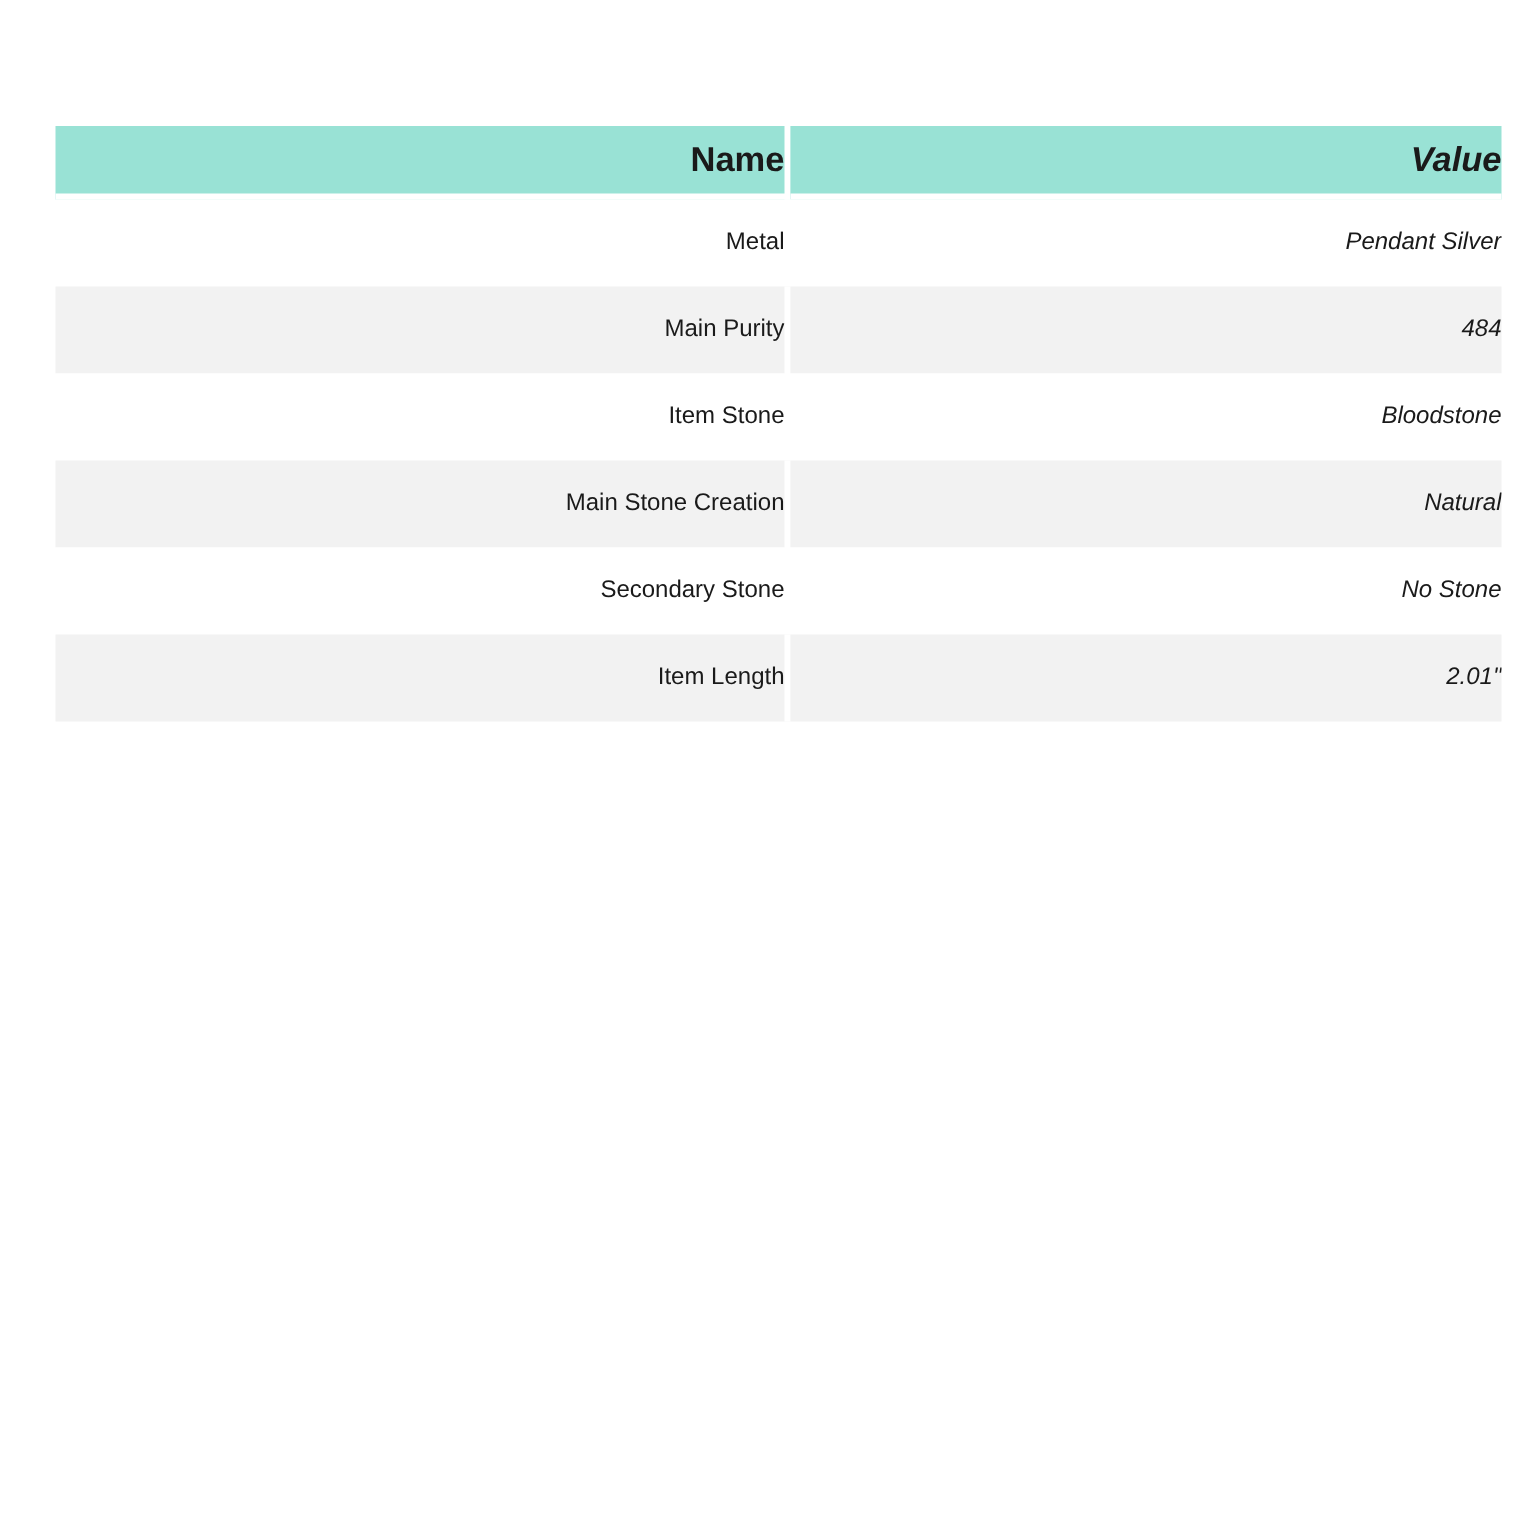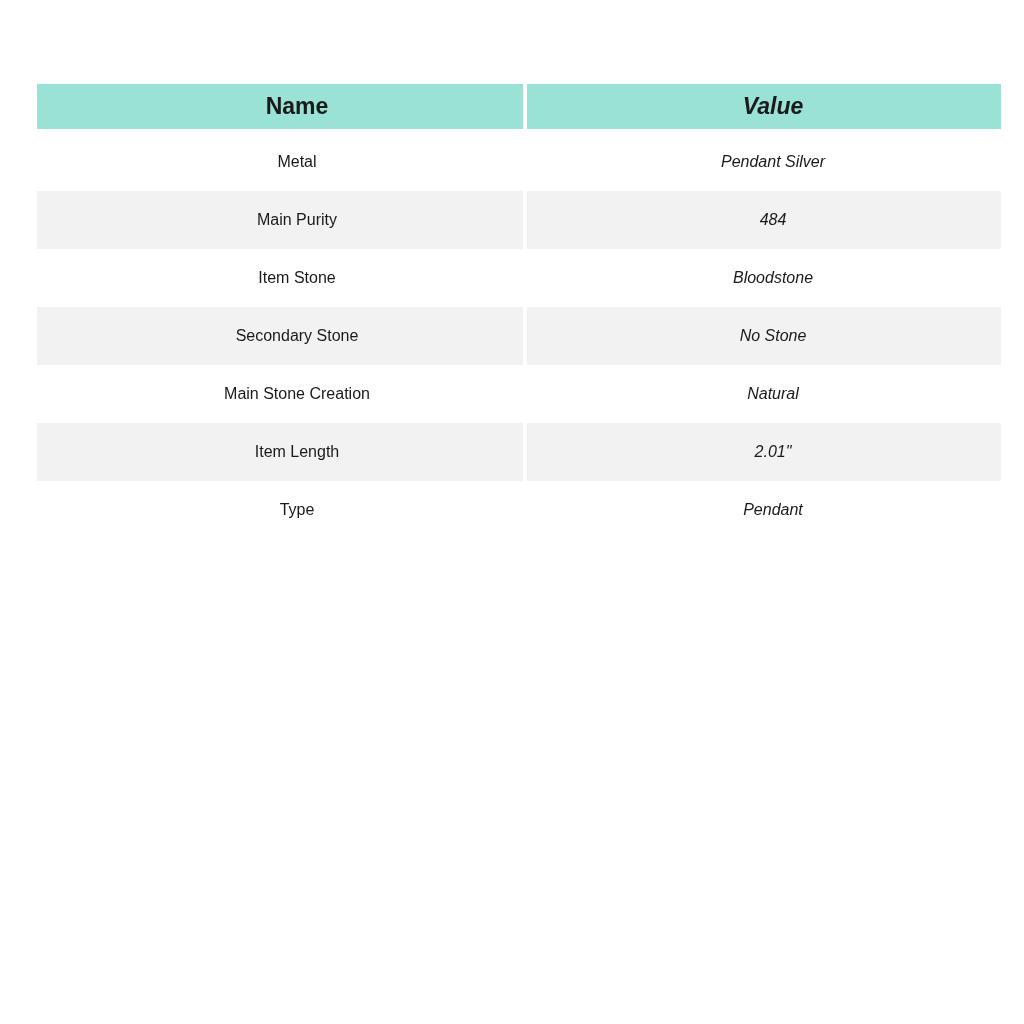--- a/index.html
+++ b/index.html
@@ -26,21 +26,21 @@
     width: 964px;
     border-collapse: separate;
     border-spacing: 0;
     table-layout: fixed;
     color: var(--text-color, #1a1a1a);
   }
   .attr-table th,
   .attr-table td {
     padding: 0;
     margin: 0;
-    text-align: center;
+    text-align: right;
     vertical-align: middle;
     overflow: hidden;
     white-space: nowrap;
   }
   .attr-table .col-name {
     width: 490px;
     box-sizing: border-box;
     border-right: 4px solid var(--divider-color, #ffffff);
     padding-left: 34px;
   }
@@ -84,30 +84,26 @@
   </tr>
         <tr>
     <td class="col-name">Main Purity</td>
     <td class="col-value">484</td>
   </tr>
         <tr>
     <td class="col-name">Item Stone</td>
     <td class="col-value">Bloodstone</td>
   </tr>
         <tr>
+    <td class="col-name">Main Stone Creation</td>
+    <td class="col-value">Natural</td>
+  </tr>
+        <tr>
     <td class="col-name">Secondary Stone</td>
     <td class="col-value">No Stone</td>
   </tr>
         <tr>
-    <td class="col-name">Main Stone Creation</td>
-    <td class="col-value">Natural</td>
-  </tr>
-        <tr>
     <td class="col-name">Item Length</td>
     <td class="col-value">2.01"</td>
-  </tr>
-        <tr>
-    <td class="col-name">Type</td>
-    <td class="col-value">Pendant</td>
   </tr>
       </tbody>
   </table>
 </div>
 
 </body></html>

